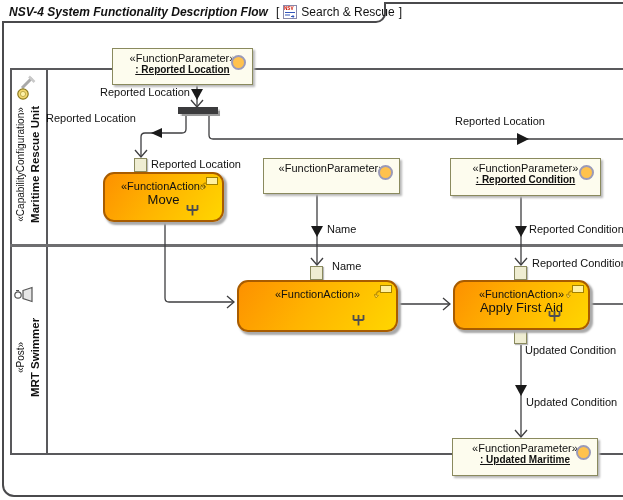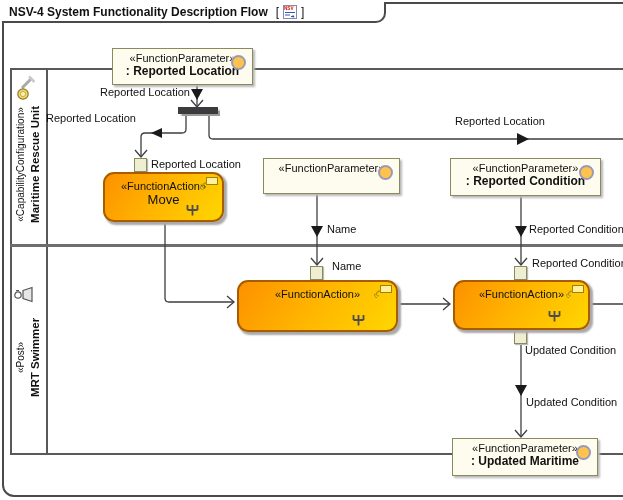--- a/index.html
+++ b/index.html
@@ -12,21 +12,21 @@
     position:absolute;left:2px;top:2px;width:640px;height:491px;
     border:2px solid #4a4a4c;border-radius:10px 0 0 12px;background:#fff;
   }
   .title-bar{
     position:absolute;left:2px;top:2px;width:384px;height:21px;
     border-right:2px solid #4a4a4c;border-bottom:2px solid #4a4a4c;
     border-bottom-right-radius:10px;background:#fff;
     display:flex;align-items:center;padding-left:7px;box-sizing:border-box;
     white-space:nowrap;z-index:30;
   }
-  .t-main{font-weight:bold;font-size:12px;}
+  .t-main{font-weight:bold;font-size:12px;font-style:italic;}
   .t-open{margin:0 4px 0 8px;font-size:12px;}
   .t-close{margin-left:4px;font-size:12px;}
   .t-ctx{margin-left:4px;font-size:12px;}
   .t-icon{width:14px;height:14px;flex:0 0 auto;}
   
   .lanes{
     position:absolute;left:10px;top:68px;width:618px;height:387px;
     border:2px solid #59595c;box-sizing:border-box;background:transparent;z-index:1;
   }
   .lane-divider{
@@ -40,21 +40,21 @@
   .lane-rot .lstereo{font-size:10px;}
   .lane-rot .lname{font-size:11.5px;font-weight:bold;}
   .lane-icon{position:absolute;z-index:4;}
   
   .param{
     position:absolute;background:#FDFCEE;border:1px solid #8A8A5E;
     box-shadow:2px 2px 2px #b9b9b9;text-align:center;box-sizing:border-box;
     padding-top:3px;z-index:12;
   }
   .param .stereo{font-size:11px;letter-spacing:0;}
-  .param .pname{font-size:12px;font-weight:bold;}
+  .param .pname{font-size:10px;font-weight:bold;text-decoration:underline;}
   .param .pcircle{
     position:absolute;top:6px;right:6px;width:11px;height:11px;border-radius:50%;
     background:#FFC24D;border:2px solid #9a9ab8;
   }
   .action{
     position:absolute;border-radius:11px;border:2px solid #A85C00;
     background:linear-gradient(125deg,#FD9100 0%,#FFB300 45%,#FFD600 100%);
     box-shadow:2.5px 2.5px 2px #a9a9a9;text-align:center;box-sizing:border-box;z-index:12;
   }
   .action .stereo{font-size:11px;margin-top:6px;}
@@ -80,20 +80,21 @@
 
   <div class="title-bar">
     <span class="t-main">NSV-4 System Functionality Description Flow</span>
     <span class="t-open">[</span>
     <svg class="t-icon" viewBox="0 0 14 14">
       <rect x="0.5" y="0.5" width="13" height="13" fill="#ffffff" stroke="#8888aa"></rect>
       <text x="1" y="5" font-size="4.6" font-weight="bold" fill="#cc1100" font-family="Liberation Sans, sans-serif">NSV</text>
       <path d="M2,7.5 H12 M2,10 H7" stroke="#3355bb" stroke-width="1.2" fill="none"></path>
       <path d="M8,11.5 h3 l-1.4,-1.4 M11,11.5 l-1.4,1.4" stroke="#3355bb" stroke-width="1" fill="none"></path>
     </svg>
+    <span class="t-ctx">Search &amp; Rescue</span>
     <span class="t-close">]</span>
   </div>
 
   <div class="lanes"></div>
   <div class="head-divider"></div>
   <div class="lane-divider"></div>
 
   <div class="lane-head" style="left:11px;top:84px;width:35px;height:160px;">
     <div class="lane-rot">
       <div class="lstereo">«CapabilityConfiguration»</div>
@@ -213,20 +214,21 @@
         <path d="M0,4.5 L2,8 L4.5,5.5 Z" fill="#FFD34D" stroke="#A08000" stroke-width="0.7"></path>
       </svg>
     </span>
     <svg class="rake" style="right:30px;" viewBox="0 0 15 15">
       <path d="M2.5,3 V8 M7.5,3 V8 M12.5,3 V8 M2.5,8 H12.5 M7.5,8 V13.5" stroke="#4d4d50" stroke-width="1.8" fill="none"></path>
     </svg>
   </div>
 
   <div class="action" style="left:453px;top:280px;width:137px;height:50px;">
     <div class="stereo">«FunctionAction»</div>
+    <div class="aname">Apply First Aid</div>
     <span class="decor">
       <span class="drect"></span>
       <svg class="darrow" viewBox="0 0 9 9">
         <path d="M7,1 Q2,1 2,6" stroke="#C09000" stroke-width="1.4" fill="none"></path>
         <path d="M0,4.5 L2,8 L4.5,5.5 Z" fill="#FFD34D" stroke="#A08000" stroke-width="0.7"></path>
       </svg>
     </span>
     <svg class="rake" style="right:26px;bottom:5px;" viewBox="0 0 15 15">
       <path d="M2.5,3 V8 M7.5,3 V8 M12.5,3 V8 M2.5,8 H12.5 M7.5,8 V13.5" stroke="#4d4d50" stroke-width="1.8" fill="none"></path>
     </svg>

